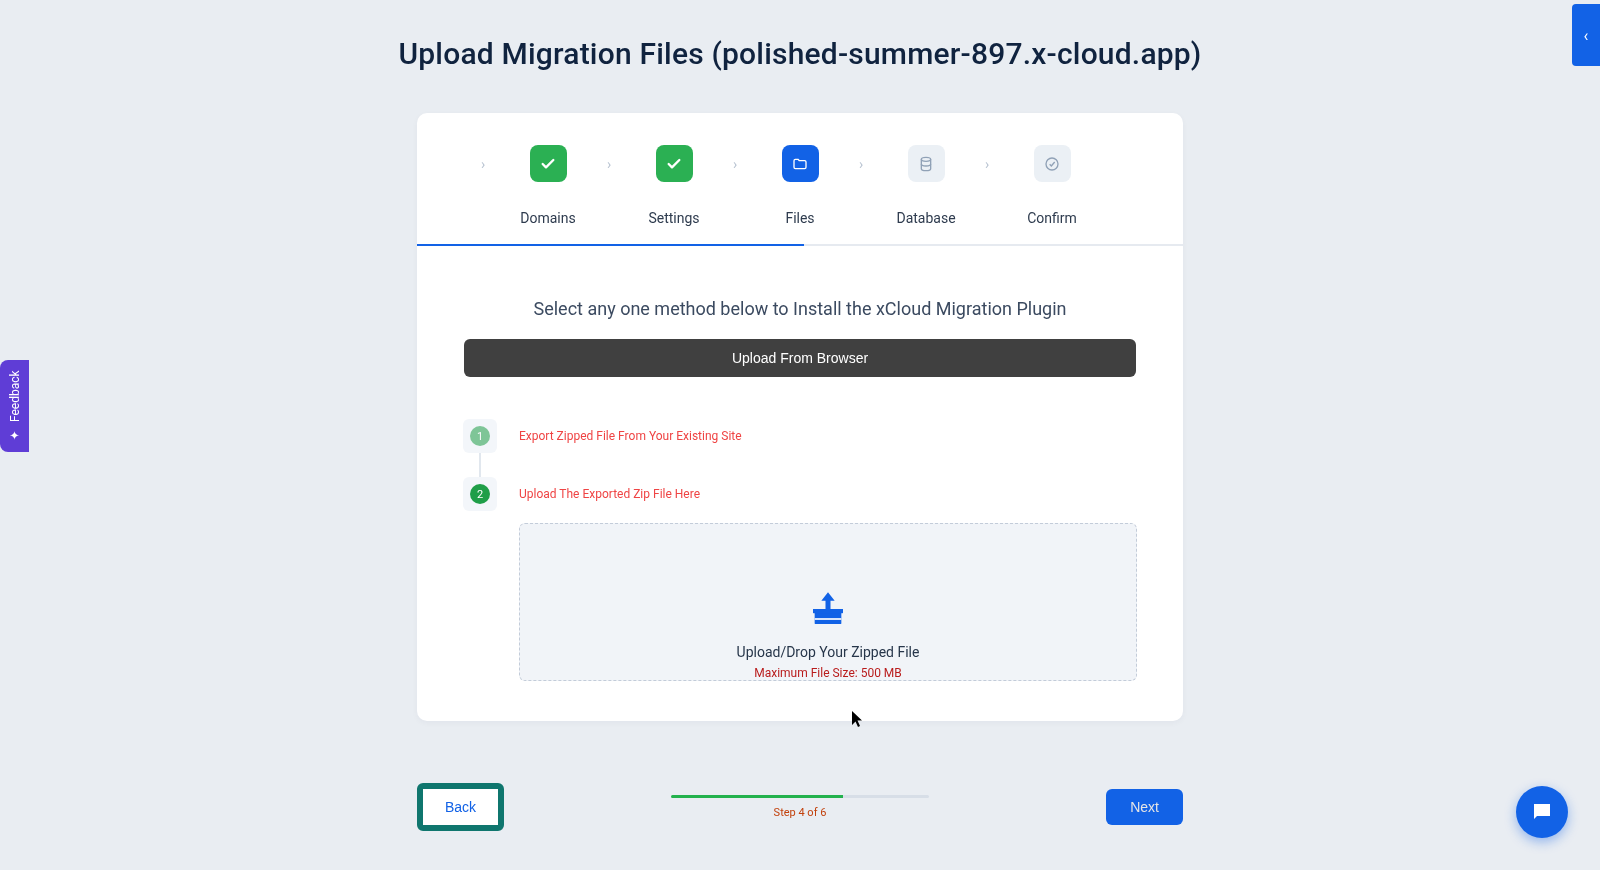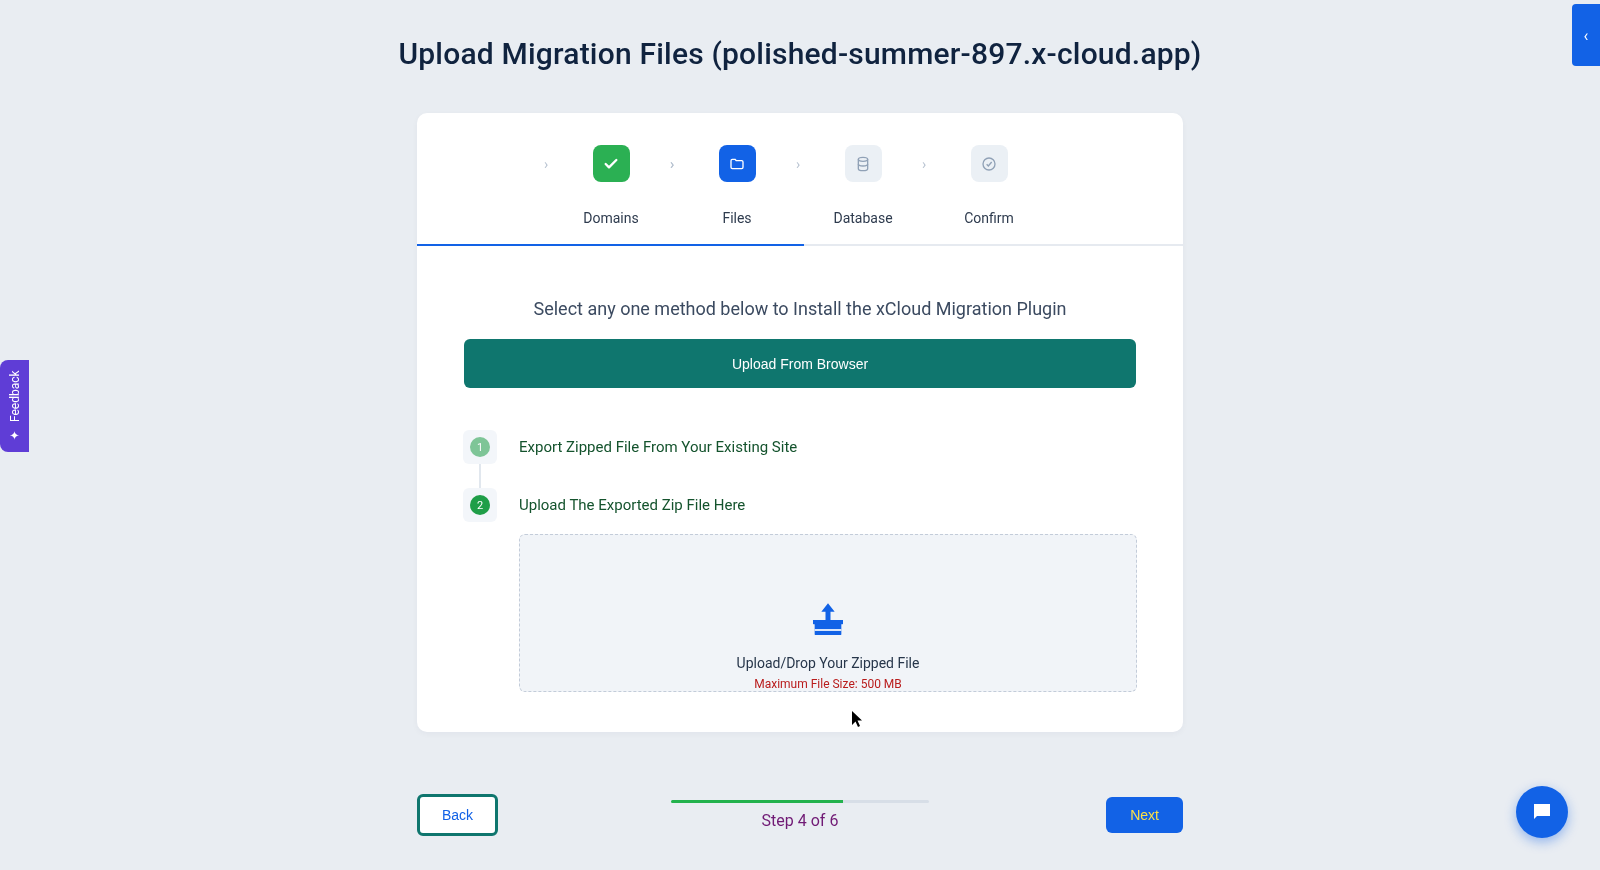--- a/index.html
+++ b/index.html
@@ -88,23 +88,23 @@
     text-align: center;
     font-size: 18px;
     color: #3b4a60;
     margin-top: 52px;
   }
 
   .upload-btn {
     display: block;
     margin: 20px auto 0 auto;
     width: 672px;
-    height: 49px;
+    height: 38px;
     border-radius: 6px;
-    background: #0f766e;
+    background: #404040;
     color: #fff;
     font-size: 14px;
     border: none;
     cursor: pointer;
   }
 
   .steps-list {
     margin: 42px 46px 0 46px;
     position: relative;
   }
@@ -120,21 +120,21 @@
   }
   .num-badge {
     width: 20px; height: 20px;
     border-radius: 50%;
     color: #fff;
     font-size: 11px;
     display: flex; align-items: center; justify-content: center;
   }
   .nb1{ background:#1f9e48; opacity:0.55; }
   .nb2{ background:#1f9e48; }
-  .row-label { font-size: 15px; color: #14532d; }
+  .row-label { font-size: 12px; color: #ef4444; }
   .vline{
     position:absolute; left:16px; top:34px; width:2px; height:26px; background:#e1e7ee;
   }
 
   .dropzone {
     margin: 0 0 0 56px;
     border: 1.5px dashed #c3ccd9;
     background: #f1f4f8;
     border-radius: 6px;
     height: 158px;
@@ -150,45 +150,45 @@
   
   .footer {
     width: 766px;
     margin: 62px auto 0 auto;
     display: flex;
     align-items: center;
     justify-content: space-between;
     position: relative;
   }
   .btn-back {
-    border: 3px solid #0f766e;
+    border: 6px solid #0f766e;
     background: #fff;
     color: #1262e6;
     font-size: 14px;
     padding: 10px 22px;
     border-radius: 6px;
     cursor: pointer;
   }
   .btn-next {
     background: #1262e6;
-    color: #fde047;
+    color: #e5e5e5;
     font-size: 14px;
     padding: 10px 24px;
     border-radius: 6px;
     border: none;
     cursor: pointer;
   }
   .progress-wrap{
     position:absolute; left:50%; transform:translateX(-50%); text-align:center;
   }
   .progress-bar{
     width:258px; height:3px; background:#d7dee7; border-radius:2px; overflow:hidden; margin:0 auto;
   }
   .progress-bar .pf{ height:100%; width:66.6%; background:#23b24d; }
-  .progress-label{ font-size:16px; color:#701a75; margin-top:8px; }
+  .progress-label{ font-size:11px; color:#c2410c; margin-top:8px; }
 
   
   .feedback-tab{
     position:absolute; left:0; top:360px;
     background:#5f3dd6; color:#fff;
     border-radius:0 8px 8px 0;
     width:29px; height:92px;
     display:flex; align-items:center; justify-content:center;
     writing-mode: vertical-rl; transform: rotate(180deg);
     font-size:12px; gap:6px; cursor:pointer;
@@ -225,20 +225,28 @@
         <svg width="16" height="16" viewBox="0 0 24 24" fill="none" stroke="currentColor" stroke-width="3.5" stroke-linecap="round" stroke-linejoin="round">
             <polyline points="20 6 9 17 4 12"></polyline>
           </svg>
       </div>
       <div class="step-label">Domains</div>
     </div>
     <div class="step-sep">
         <span>›</span>
       </div>
 
+    <div class="step">
+      <div class="step-icon done">
+        <svg width="16" height="16" viewBox="0 0 24 24" fill="none" stroke="currentColor" stroke-width="3.5" stroke-linecap="round" stroke-linejoin="round">
+            <polyline points="20 6 9 17 4 12"></polyline>
+          </svg>
+      </div>
+      <div class="step-label">Settings</div>
+    </div>
     <div class="step-sep">
         <span>›</span>
       </div>
 
     <div class="step">
       <div class="step-icon active">
         <svg width="16" height="16" viewBox="0 0 24 24" fill="none" stroke="currentColor" stroke-width="2" stroke-linecap="round" stroke-linejoin="round">
             <path d="M3 7a2 2 0 0 1 2-2h4l2 2h8a2 2 0 0 1 2 2v8a2 2 0 0 1-2 2H5a2 2 0 0 1-2-2z"></path>
           </svg>
       </div>

